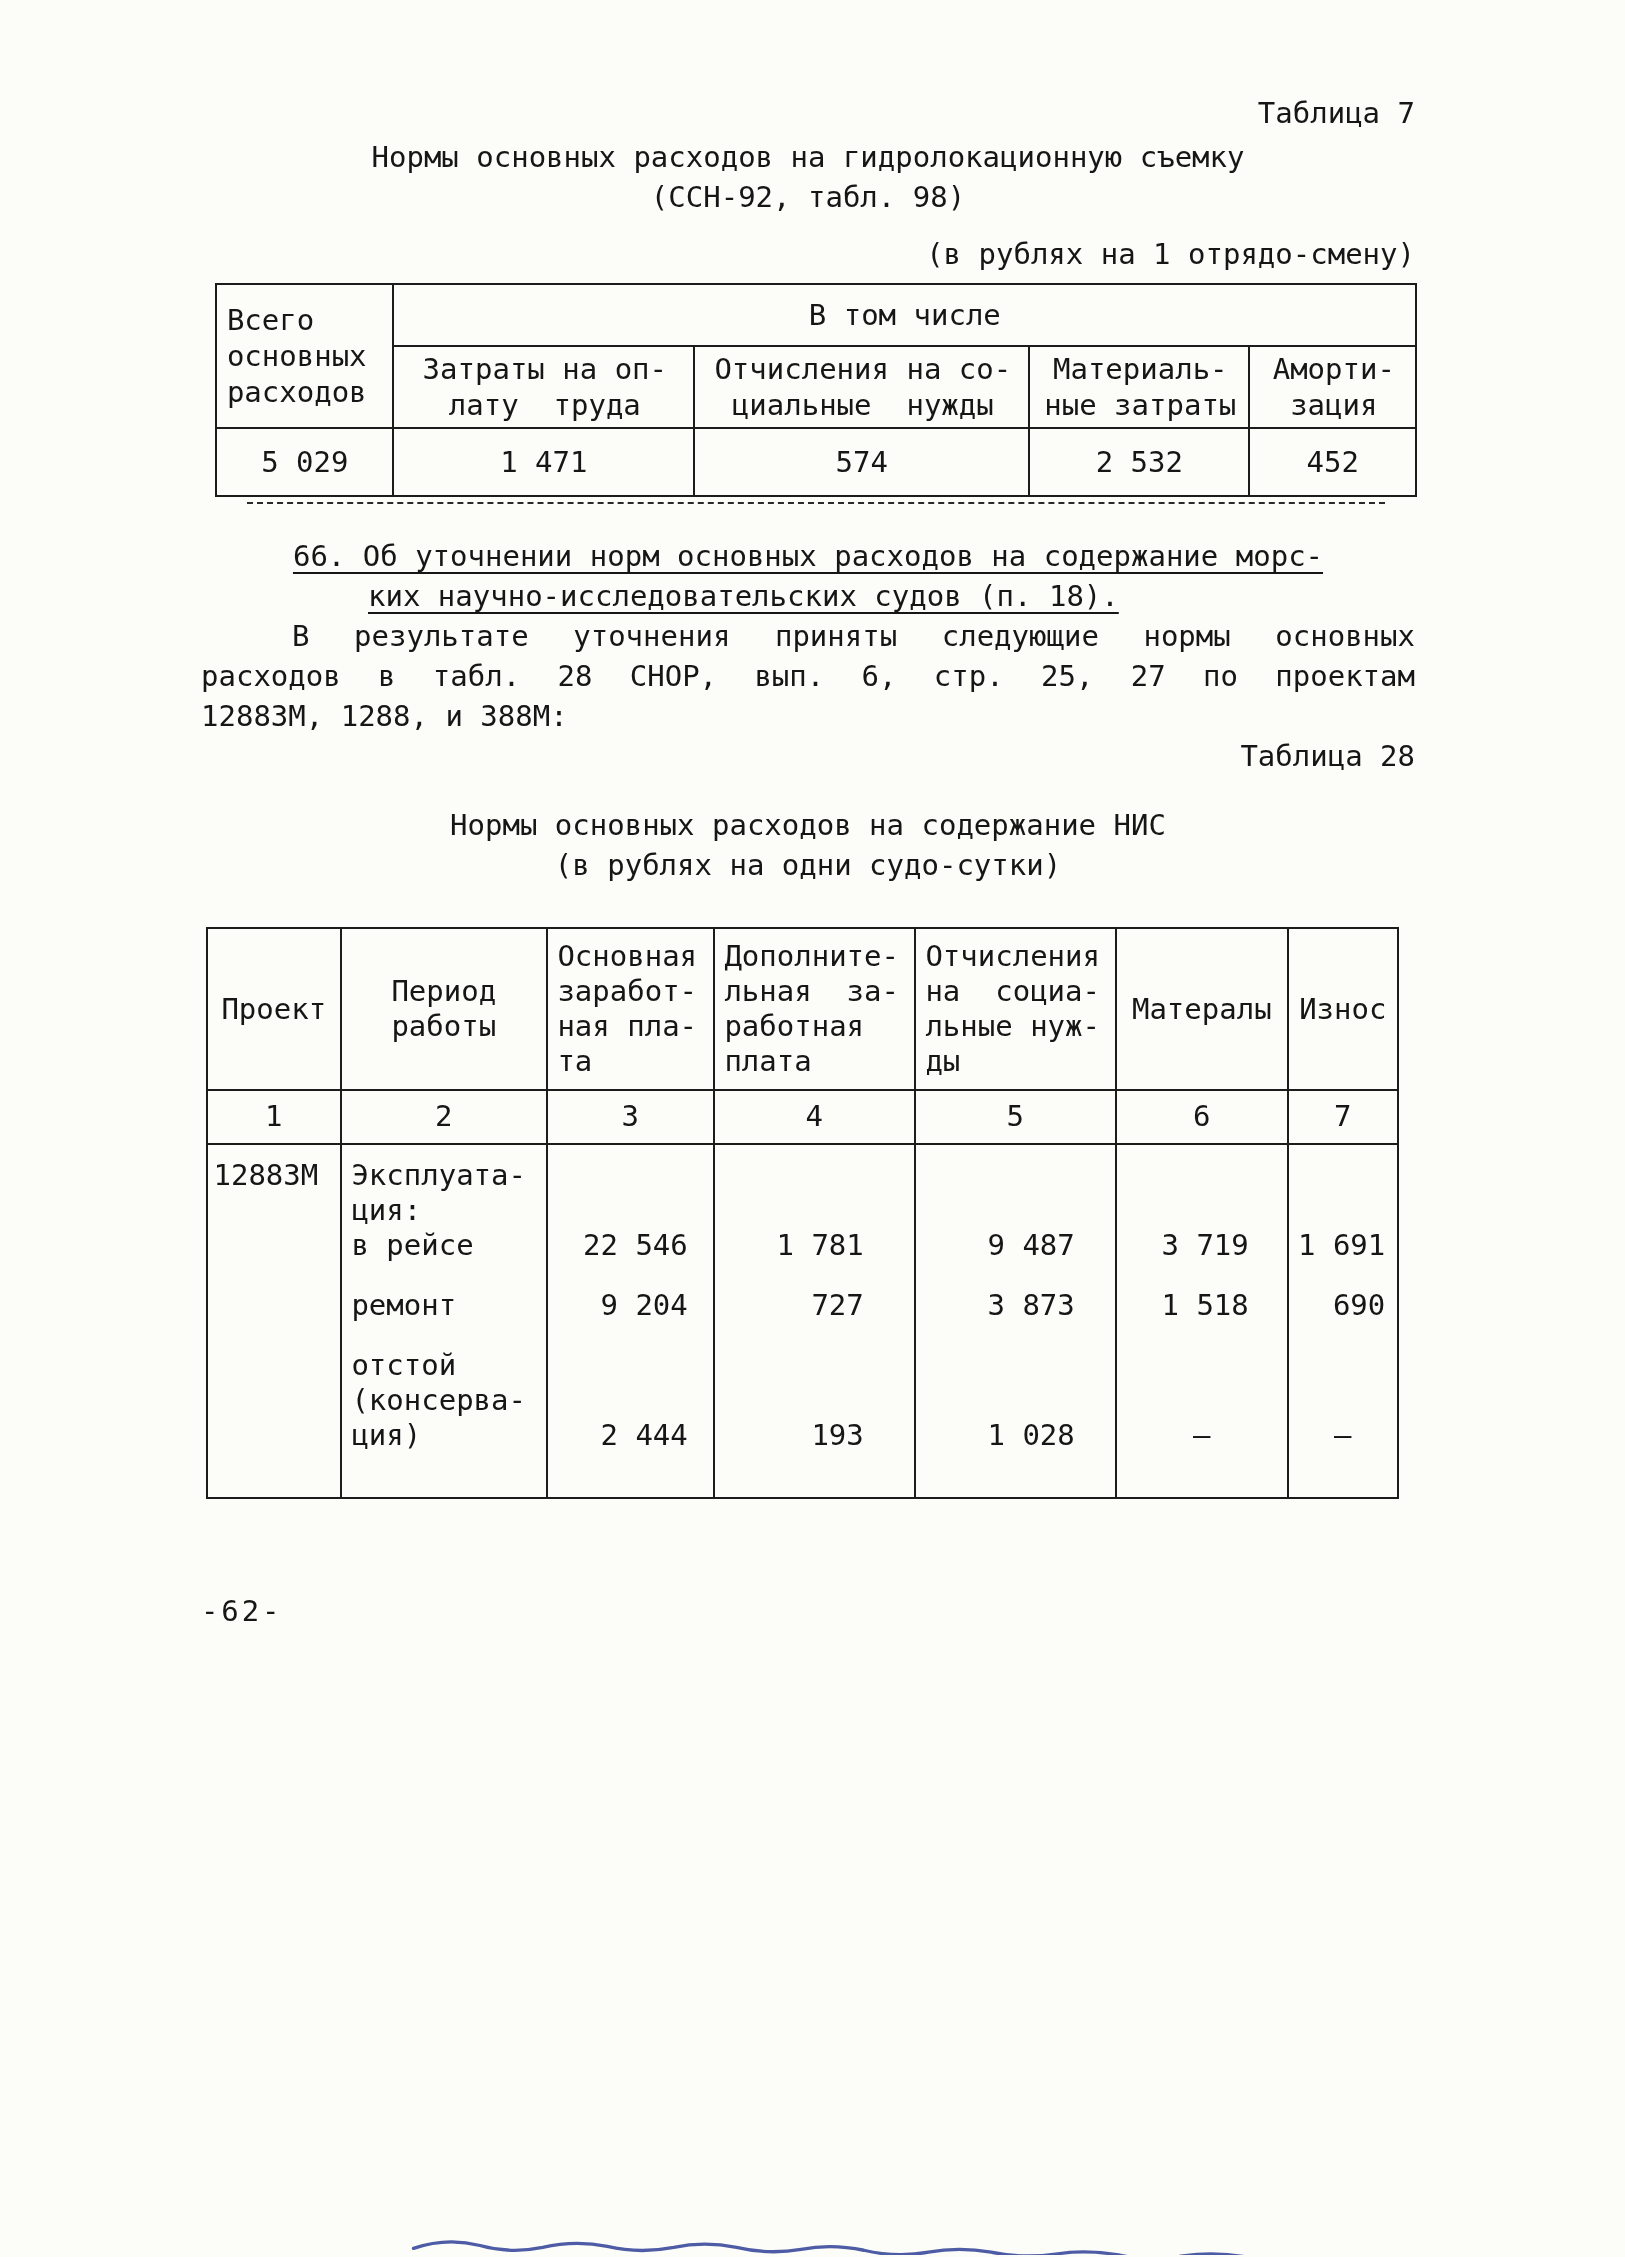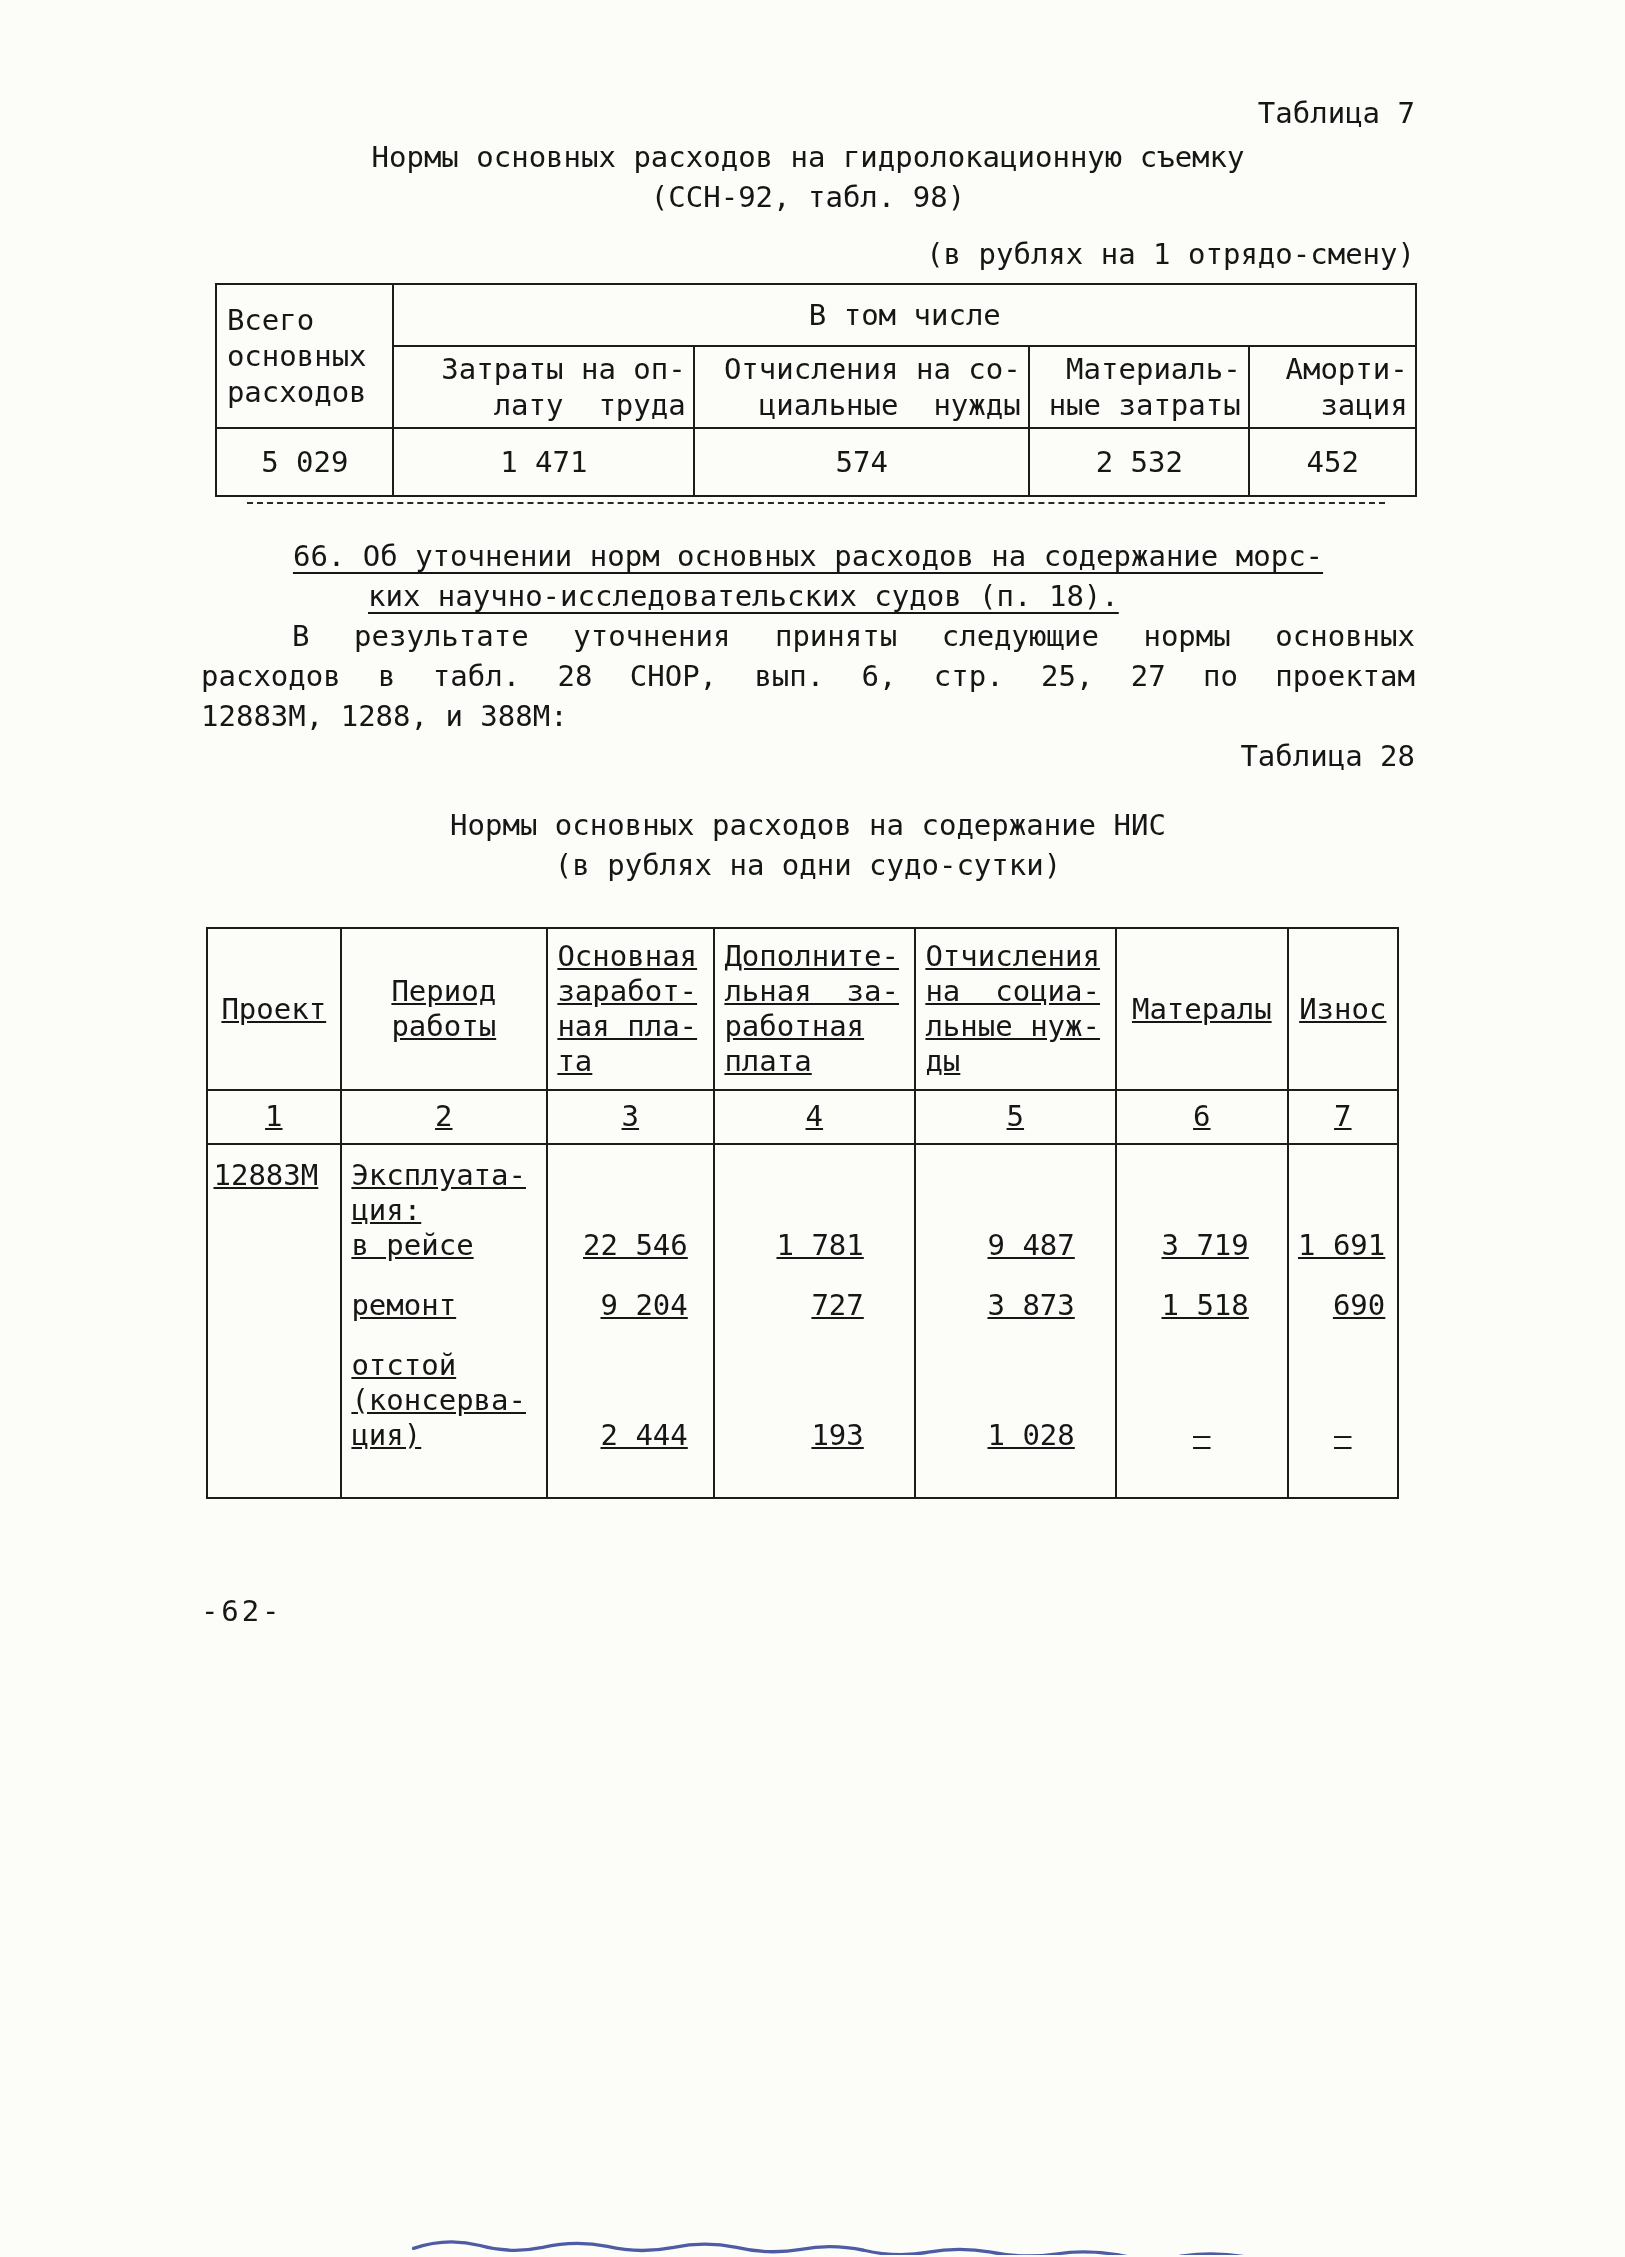--- a/index.html
+++ b/index.html
@@ -19,41 +19,41 @@
 
   
   #table7{
     margin:9.6px 0 0 14.3px;width:1200px;
     border-collapse:collapse;table-layout:fixed;
     border:2.9px solid #1c1c1c;line-height:36px;
   }
   #table7 td{border:2.9px solid #1c1c1c;white-space:pre-wrap;padding:3.8px 7.6px}
   #table7 td.t7-total{vertical-align:middle;text-align:left;padding-left:9.6px}
   #table7 td.t7-group{text-align:center;height:52px;vertical-align:middle}
-  #table7 td.t7-sub{vertical-align:top;text-align:right;padding-left:9.6px}
+  #table7 td.t7-sub{vertical-align:top;text-align:center;padding-left:9.6px}
   #table7 tr.t7-vals td{text-align:center;height:59px;vertical-align:middle}
   .t7-dash{width:1138px;margin:4.8px 0 0 46px;height:0;border-top:2.9px dashed #2a2a2a}
 
   
   .h66{margin-top:32.5px}
   .h66l2{margin-left:167px}
   .para{}
   .j{text-align:justify;text-align-last:justify}
   .ind{padding-left:91px}
 
   
   .t28t{margin-top:29px}
   #table28{
     margin:42px 0 0 4.8px;width:1190px;
     border-collapse:collapse;table-layout:fixed;
     border:2.9px solid #1c1c1c;line-height:35px;
   }
   #table28 td{
     border-left:2.9px solid #1c1c1c;border-right:2.9px solid #1c1c1c;
-    white-space:pre-wrap;padding:0 7.6px;text-decoration:underline;
+    white-space:pre-wrap;padding:0 7.6px;
   }
   #table28 tr.hdr td{
     border-bottom:2.9px solid #1c1c1c;vertical-align:middle;text-align:center;
     padding-top:9.6px;padding-bottom:9.6px;
   }
   #table28 tr.hdr td.lt{vertical-align:top;text-align:left;padding-left:9.6px}
   #table28 tr.nums td{
     border-bottom:2.9px solid #1c1c1c;text-align:center;
     height:52px;vertical-align:middle;
   }

